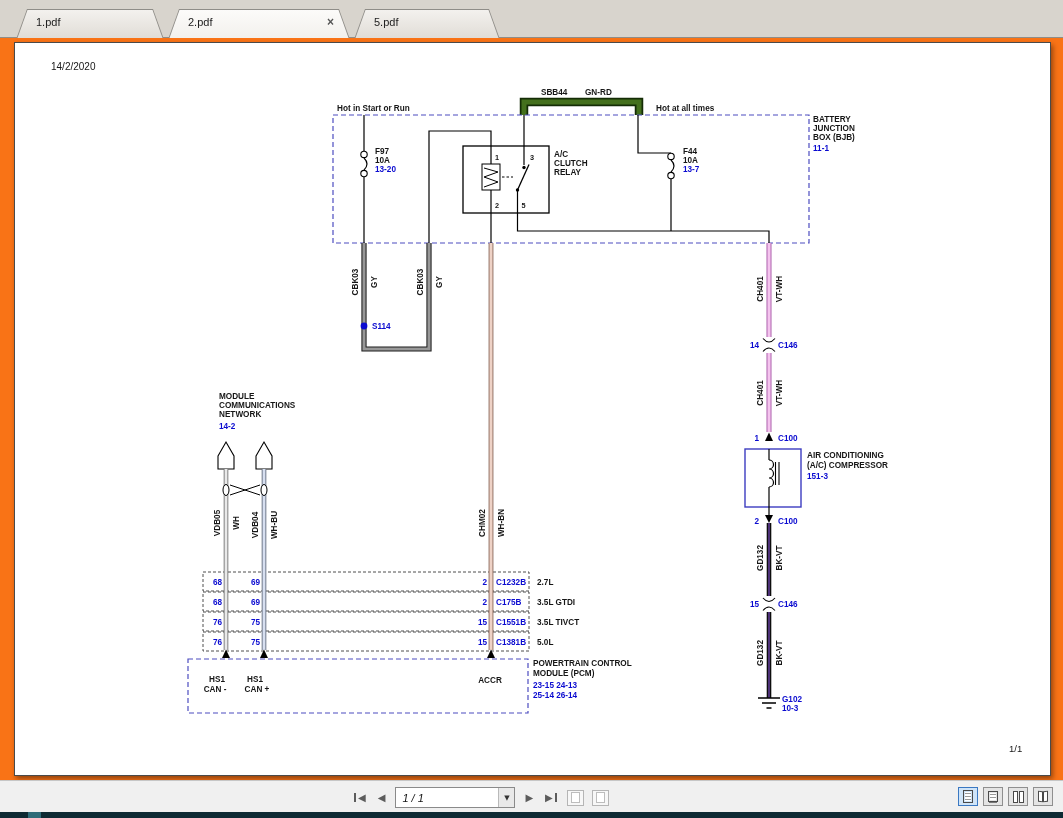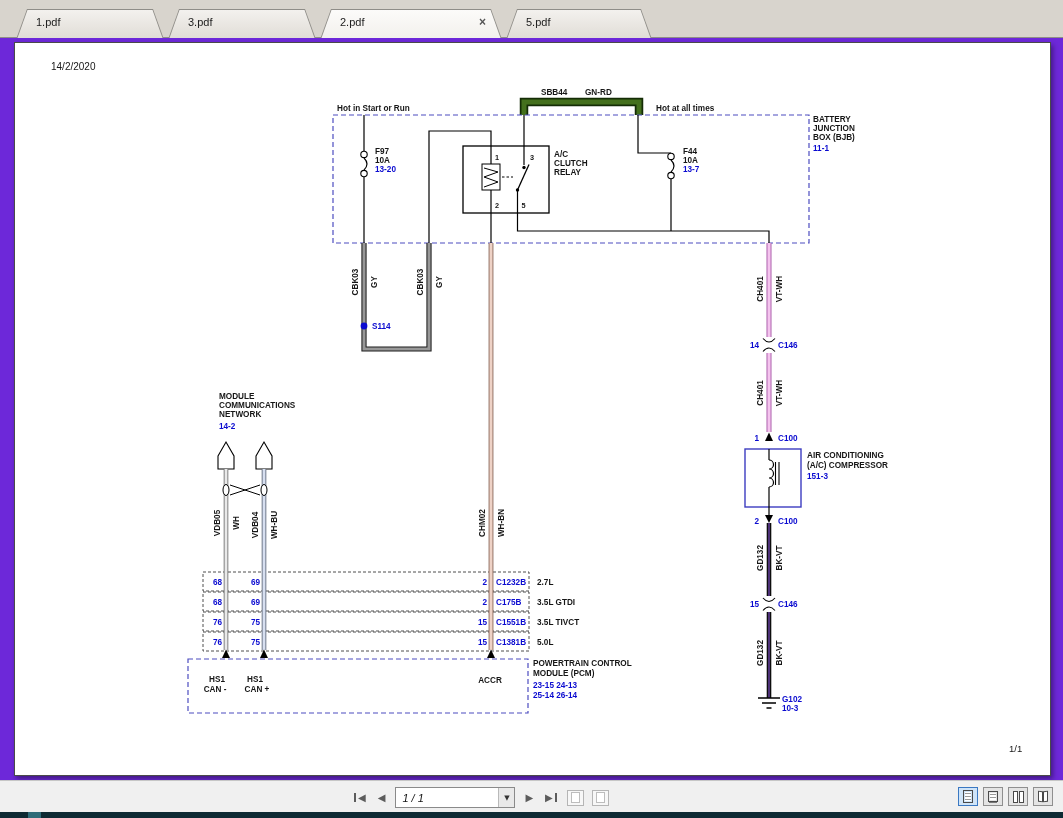--- a/index.html
+++ b/index.html
@@ -13,21 +13,21 @@
        clip-path:polygon(13px 0,calc(100% - 13px) 0,100% 100%,0 100%);}
   .tab .shape-fill{position:absolute;inset:1px 1px 0 1px;background:linear-gradient(#f3f1ee,#dcd8d1);
        clip-path:polygon(12.5px 0,calc(100% - 12.5px) 0,100% 100%,0 100%);}
   .tab.active .shape-fill{background:linear-gradient(#fcfbfa,#f0eee9);}
   .tab-label{position:absolute;left:22px;top:7px;font-size:11px;color:#1c1c1c;z-index:2;}
   .tab-close{position:absolute;right:18px;top:6px;font-size:12px;font-weight:bold;color:#555;z-index:2;line-height:14px;}
   .tab.t6{width:186px;}
   .tab.t7{width:150px;}
 
   
-  .viewer{position:absolute;top:38px;left:0;right:0;height:742px;background:#6d28d9;}
+  .viewer{position:absolute;top:38px;left:0;right:0;height:742px;background:#f97316;}
   .page{position:absolute;left:14px;top:4px;width:1035px;height:732px;background:#ffffff;
         border:1px solid #4a4a4a;box-shadow:2px 3px 5px rgba(0,0,0,.4);}
   .page svg{position:absolute;inset:0;}
 
   .diagram text{font:bold 8.2px "Liberation Sans",sans-serif;fill:#161616;}
   .diagram text.b{fill:#0b0bd0;}
   .diagram text.e{text-anchor:end;}
   .diagram text.m{text-anchor:middle;}
   .diagram text.sm{font-size:7.3px;}
   .diagram text.plain{font-weight:normal;font-size:10px;}
@@ -68,25 +68,20 @@
 </head>
 <body>
 
 <div class="screen">
 
   <div class="tabbar">
     <div class="tab">
       <div class="shape-border"></div>
       <div class="shape-fill"></div>
       <span class="tab-label">1.pdf</span>
-    </div>
-    <div class="tab">
-      <div class="shape-border"></div>
-      <div class="shape-fill"></div>
-      <span class="tab-label">3.pdf</span>
     </div>
     <div class="tab t6 active">
       <div class="shape-border"></div>
       <div class="shape-fill"></div>
       <span class="tab-label">2.pdf</span>
       <span class="tab-close">×</span>
     </div>
     <div class="tab t7">
       <div class="shape-border"></div>
       <div class="shape-fill"></div>

